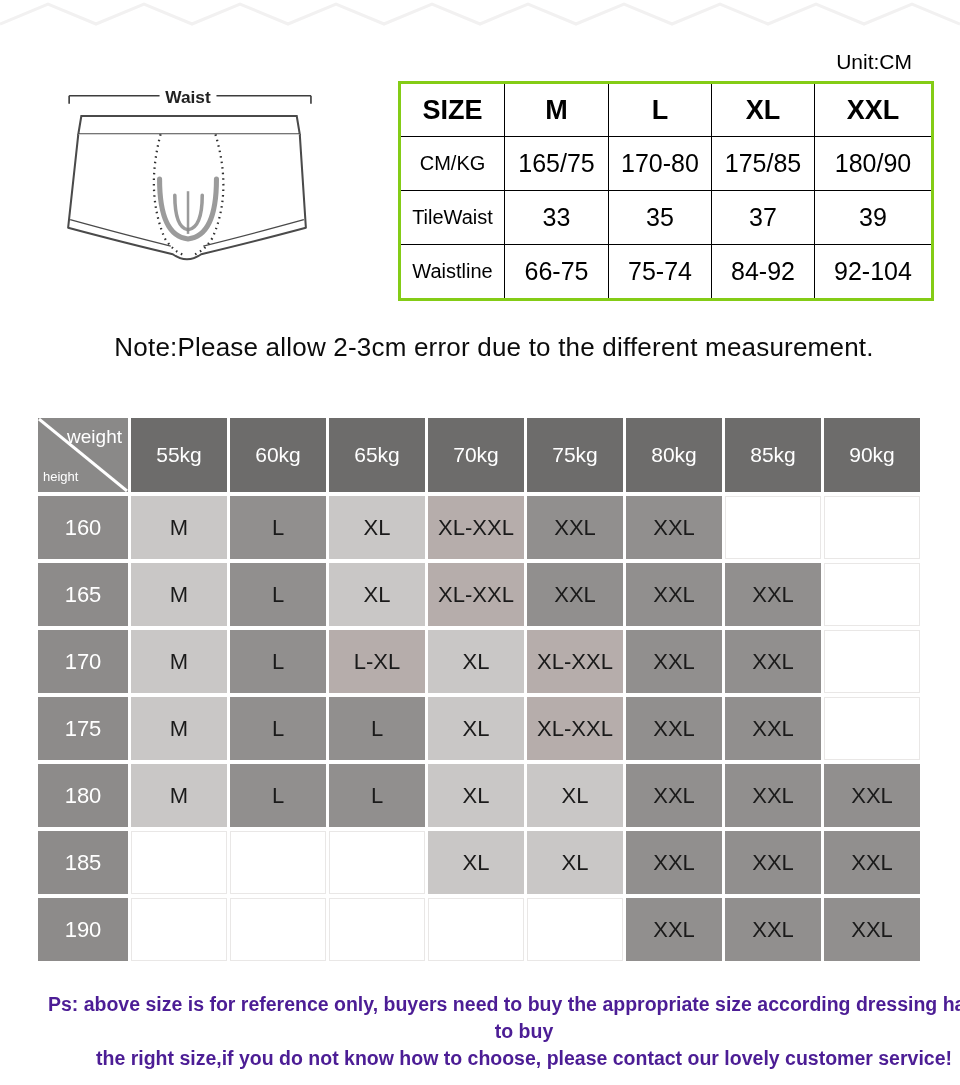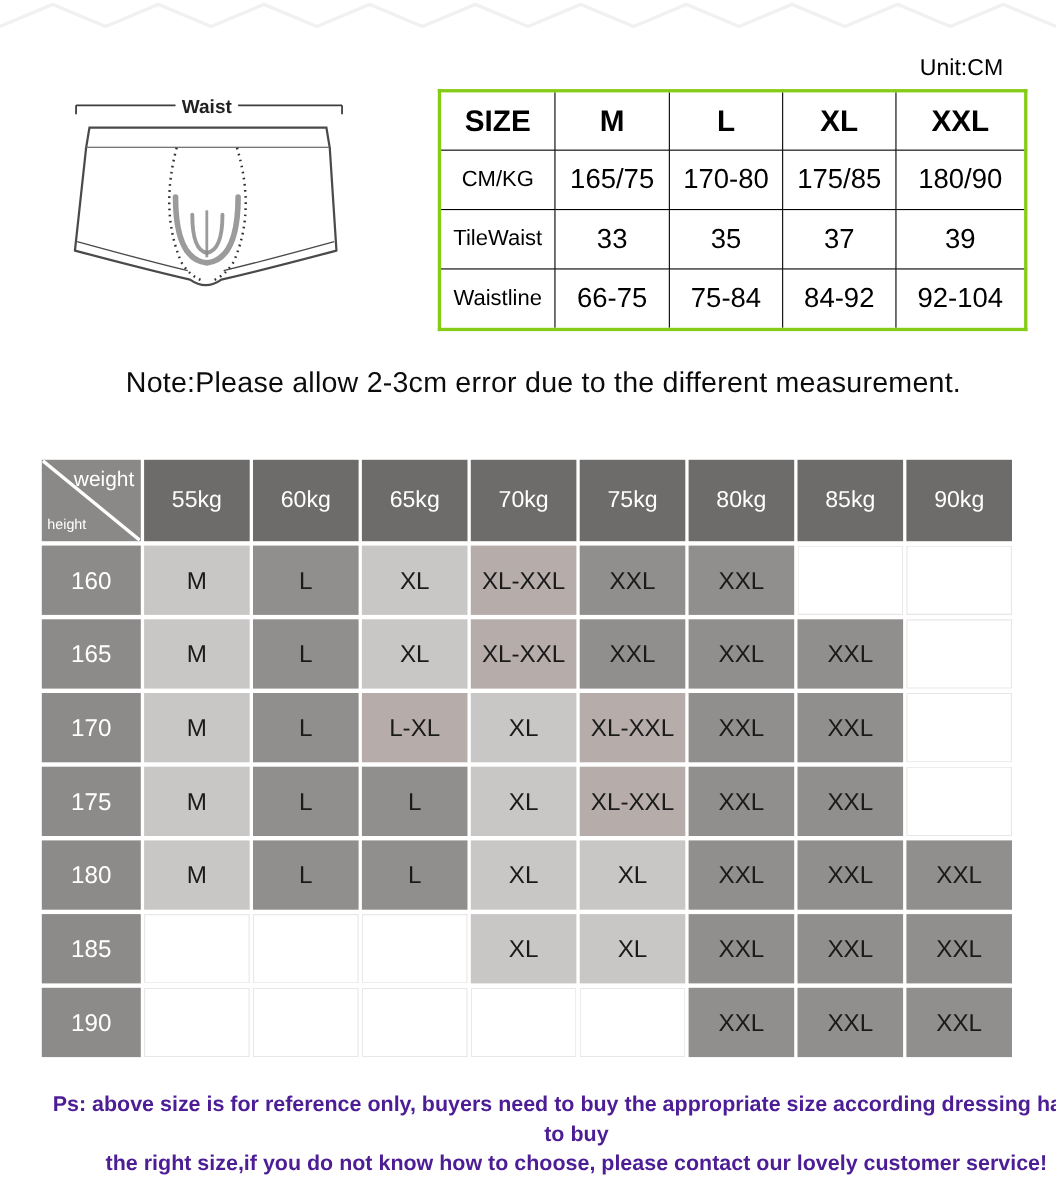--- a/index.html
+++ b/index.html
@@ -118,21 +118,21 @@
         <tr>
           <td class="rowlabel">TileWaist</td>
           <td>33</td>
           <td>35</td>
           <td>37</td>
           <td>39</td>
         </tr>
         <tr>
           <td class="rowlabel">Waistline</td>
           <td>66-75</td>
-          <td>75-84</td>
+          <td>75-74</td>
           <td>84-92</td>
           <td>92-104</td>
         </tr>
       </tbody>
   </table>
 
   <div class="note">Note:Please allow 2-3cm error due to the different measurement.</div>
 
   <div id="matrix">
       <div class="corner">

